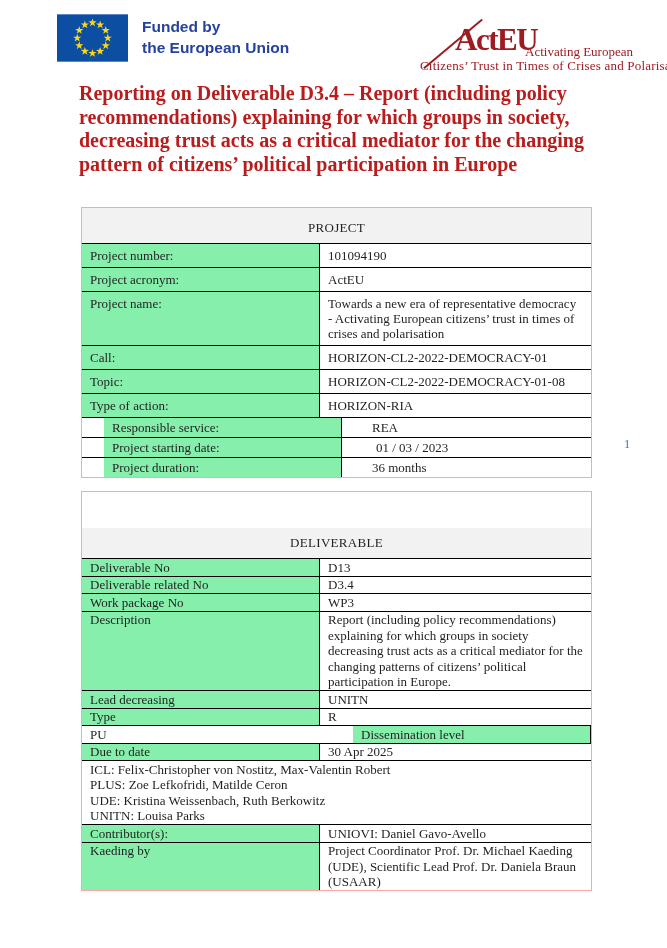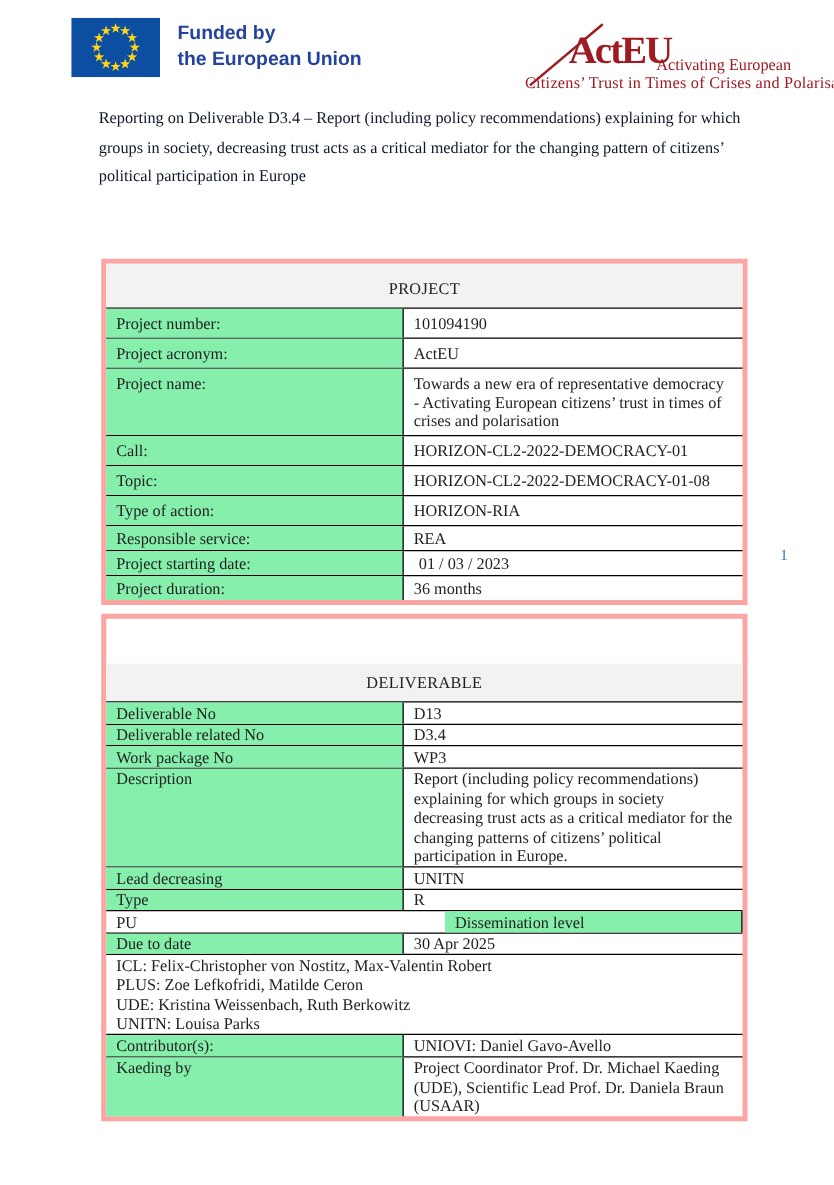--- a/index.html
+++ b/index.html
@@ -14,37 +14,37 @@
 
   .acteu-logo{position:absolute;left:405px;top:8px;width:256px;height:58px;color:#9e1b21;}
   .acteu-slash{position:absolute;left:47px;top:-2px;width:2.4px;height:76px;background:#9e1b21;
                transform:rotate(50deg);transform-origin:center;}
   .acteu-name{position:absolute;left:50px;top:14px;font-size:31px;font-weight:600;
               letter-spacing:-1.5px;font-family:"Liberation Serif",serif;}
   .acteu-tag1{position:absolute;left:120px;top:36px;font-size:13px;}
   .acteu-tag2{position:absolute;left:15px;top:50px;font-size:13px;white-space:nowrap;letter-spacing:0.2px;}
 
   
-  .title{position:absolute;left:79px;top:82px;width:527px;font-size:13px;line-height:23.5px;
-         font-weight:normal;color:#0f172a;margin:0;}
+  .title{position:absolute;left:79px;top:82px;width:527px;font-size:20px;line-height:23.5px;
+         font-weight:bold;color:#b91c1c;margin:0;}
 
   
   .pagenum{position:absolute;left:624px;top:437px;font-size:12.5px;color:#4472c4;}
 
   
-  .tbl{position:absolute;left:81px;width:509px;border:4px solid #fca5a5;font-size:13px;background:#fff;}
+  .tbl{position:absolute;left:81px;width:509px;border:1px solid #fca5a5;font-size:13px;background:#fff;}
   .tbl-project{top:207px;}
   .tbl-deliverable{top:491px;}
   .tbl-header{background:#f2f2f2;text-align:center;padding:12px 4px 7px 4px;letter-spacing:0.3px;}
   .tbl-deliverable .tbl-header{padding:7px 4px 7px 4px;margin-top:36px;}
   .tr{display:flex;border-top:1px solid #000;}
   .td{padding:4px 8px 4px 8px;line-height:15px;}
   .td.label{width:221px;flex-shrink:0;background:#86efac;border-right:1px solid #000;}
   .td.val{flex:1;white-space:pre-line;}
-  .tr.tight .td{padding-top:2px;padding-bottom:2px;}
+  .tr.tight .td{padding-top:2px;padding-bottom:2px;margin-left:22px;}
   .tbl-deliverable .td{padding-top:0.5px;padding-bottom:0.5px;line-height:15.5px;}
   .tr.indent .td.val{padding-left:12px;}
 </style>
 </head>
 <body>
 
 <div class="page">
 
   <div class="eu-logo">
     <svg class="eu-flag" viewBox="0 0 72 48" xmlns="http://www.w3.org/2000/svg">

